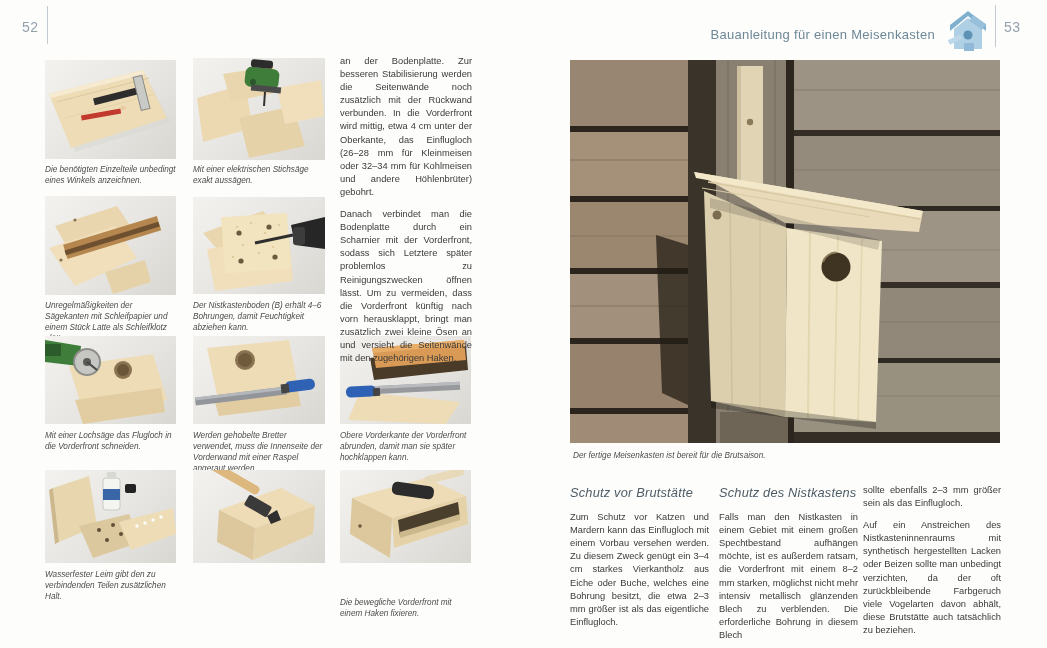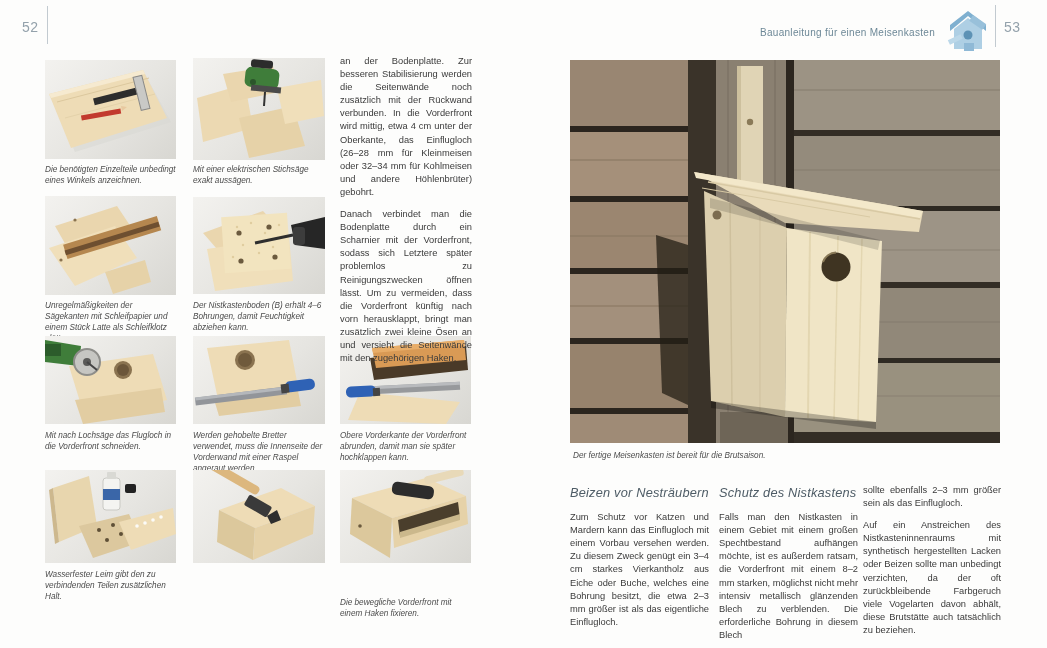--- a/index.html
+++ b/index.html
@@ -3,21 +3,21 @@
 <meta charset="utf-8">
 <style>
   html,body{margin:0;padding:0;background:#ffffff;}
   .spread{
     position:relative;width:1047px;height:648px;background:#fdfdfc;overflow:hidden;
     font-family:"Liberation Sans",sans-serif;
   }
   
   .pagenum{position:absolute;font-size:14px;color:#93a1ab;letter-spacing:.5px;}
   .hdr-rule{position:absolute;width:1px;background:#c2cad0;}
-  .hdr-title{position:absolute;font-size:10px;color:#6d8897;letter-spacing:.3px;white-space:nowrap;}
+  .hdr-title{position:absolute;font-size:13px;color:#6d8897;letter-spacing:.3px;white-space:nowrap;}
   
   .photo{position:absolute;overflow:hidden;background:linear-gradient(135deg,#f3f2ef 0%,#e6e5e1 55%,#d8d7d2 100%);}
   .photo svg{display:block;width:100%;height:100%;}
   .caption{
     position:absolute;font-size:8.2px;line-height:1.34;font-style:italic;color:#4c4c4c;
   }
   
   .bodytext{
     position:absolute;font-size:9.3px;line-height:1.41;color:#3a3a3a;text-align:justify;
   }
@@ -152,21 +152,21 @@
       <polygon points="32,12 124,4 126,24 36,32" fill="#d99a55"></polygon>
       <polygon points="32,12 124,4 125,9 33,17" fill="#e8ad68"></polygon>
       <polygon points="20,56 120,66 106,88 8,84" fill="#eedcb6"></polygon>
       <rect x="32" y="48" width="88" height="8" transform="rotate(-3 76 52)" fill="#97999c"></rect>
       <rect x="32" y="48" width="88" height="3" transform="rotate(-3 76 50)" fill="#b9bbbe"></rect>
       <rect x="6" y="50" width="30" height="11" rx="5" transform="rotate(-3 21 56)" fill="#2f62b5"></rect>
       <rect x="33" y="52" width="7" height="8" transform="rotate(-3 36 56)" fill="#444"></rect>
     </svg>
   </div>
 
-  <div class="caption" style="left:45px;top:431px;width:131px;">Mit nach Lochsäge das Flugloch in die Vorderfront schneiden.</div>
+  <div class="caption" style="left:45px;top:431px;width:131px;">Mit einer Lochsäge das Flugloch in die Vorderfront schneiden.</div>
   <div class="caption" style="left:193px;top:431px;width:132px;">Werden gehobelte Bretter verwendet, muss die Innenseite der Vorderwand mit einer Raspel angeraut werden.</div>
   <div class="caption" style="left:340px;top:431px;width:131px;">Obere Vorderkante der Vorderfront abrunden, damit man sie später hochklappen kann.</div>
 
   <div class="photo" style="left:45px;top:470px;width:131px;height:93px;">
     <svg viewBox="0 0 131 93" preserveAspectRatio="none">
       <polygon points="8,18 44,6 52,56 14,72" fill="#e8d6ae"></polygon>
       <polygon points="8,18 14,72 10,74 4,20" fill="#cdb88e"></polygon>
       <polygon points="34,56 84,44 96,72 48,88" fill="#dcc89e"></polygon>
       <circle cx="54" cy="60" r="2" fill="#5f5037"></circle>
         <circle cx="68" cy="55" r="2" fill="#5f5037"></circle>
@@ -288,21 +288,21 @@
       <circle cx="266" cy="207" r="14.5" fill="#3f3422"></circle>
       <path d="M 253 202 A 14.5 14.5 0 0 1 266 192.5" stroke="#8a7a58" stroke-width="2" fill="none"></path>
 
       <polygon points="141,341 306,362 306,369 141,348" fill="#000" opacity=".25"></polygon>
     </svg>
   </div>
 
   <div class="caption" style="left:573px;top:451px;width:420px;">Der fertige Meisenkasten ist bereit für die Brutsaison.</div>
 
   <div class="bodytext" style="left:570px;top:484px;width:139px;">
-    <h3 class="col-heading">Beizen vor Nesträubern</h3>
+    <h3 class="col-heading">Schutz vor Brutstätte</h3>
     <p>Zum Schutz vor Katzen und Mardern kann das Einflugloch mit einem Vorbau versehen werden. Zu diesem Zweck genügt ein 3–4 cm starkes Vierkantholz aus Eiche oder Buche, welches eine Bohrung besitzt, die etwa 2–3 mm größer ist als das eigentliche Einflugloch.</p>
   </div>
 
   <div class="bodytext" style="left:719px;top:484px;width:139px;">
     <h3 class="col-heading">Schutz des Nistkastens</h3>
     <p>Falls man den Nistkasten in einem Gebiet mit einem großen Spechtbestand aufhängen möchte, ist es außerdem ratsam, die Vorderfront mit einem 8–2 mm starken, möglichst nicht mehr intensiv metallisch glänzenden Blech zu verblenden. Die erforderliche Bohrung in diesem Blech</p>
   </div>
 
   <div class="bodytext" style="left:863px;top:484px;width:138px;">
     <p>sollte ebenfalls 2–3 mm größer sein als das Einflugloch.</p>

